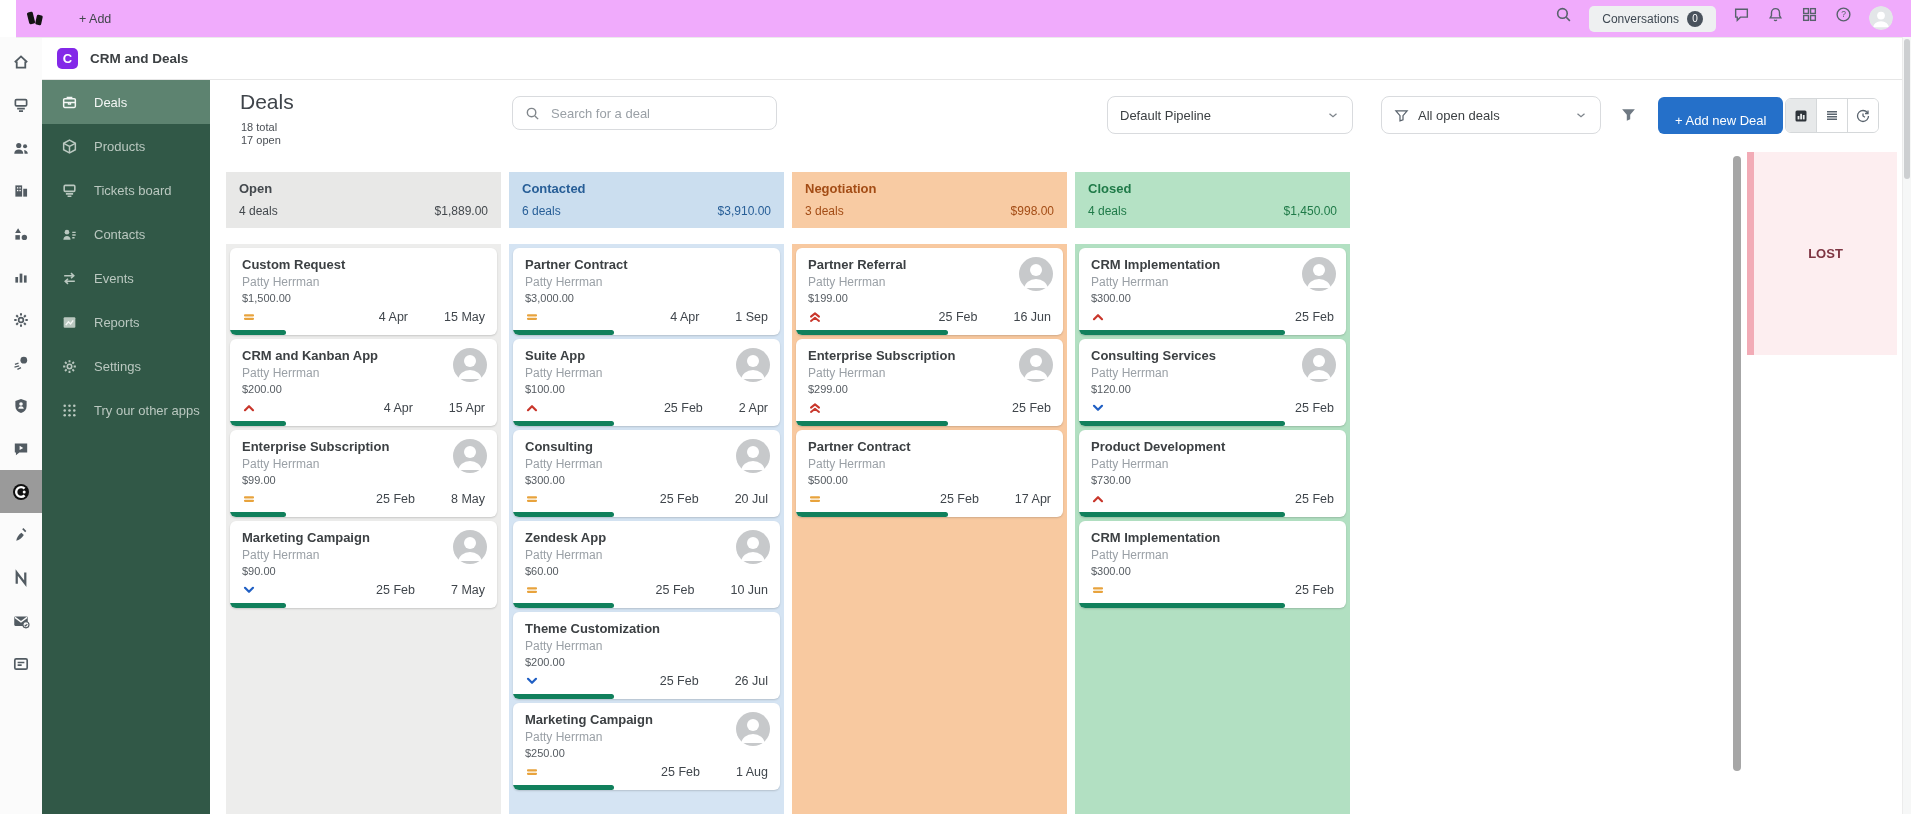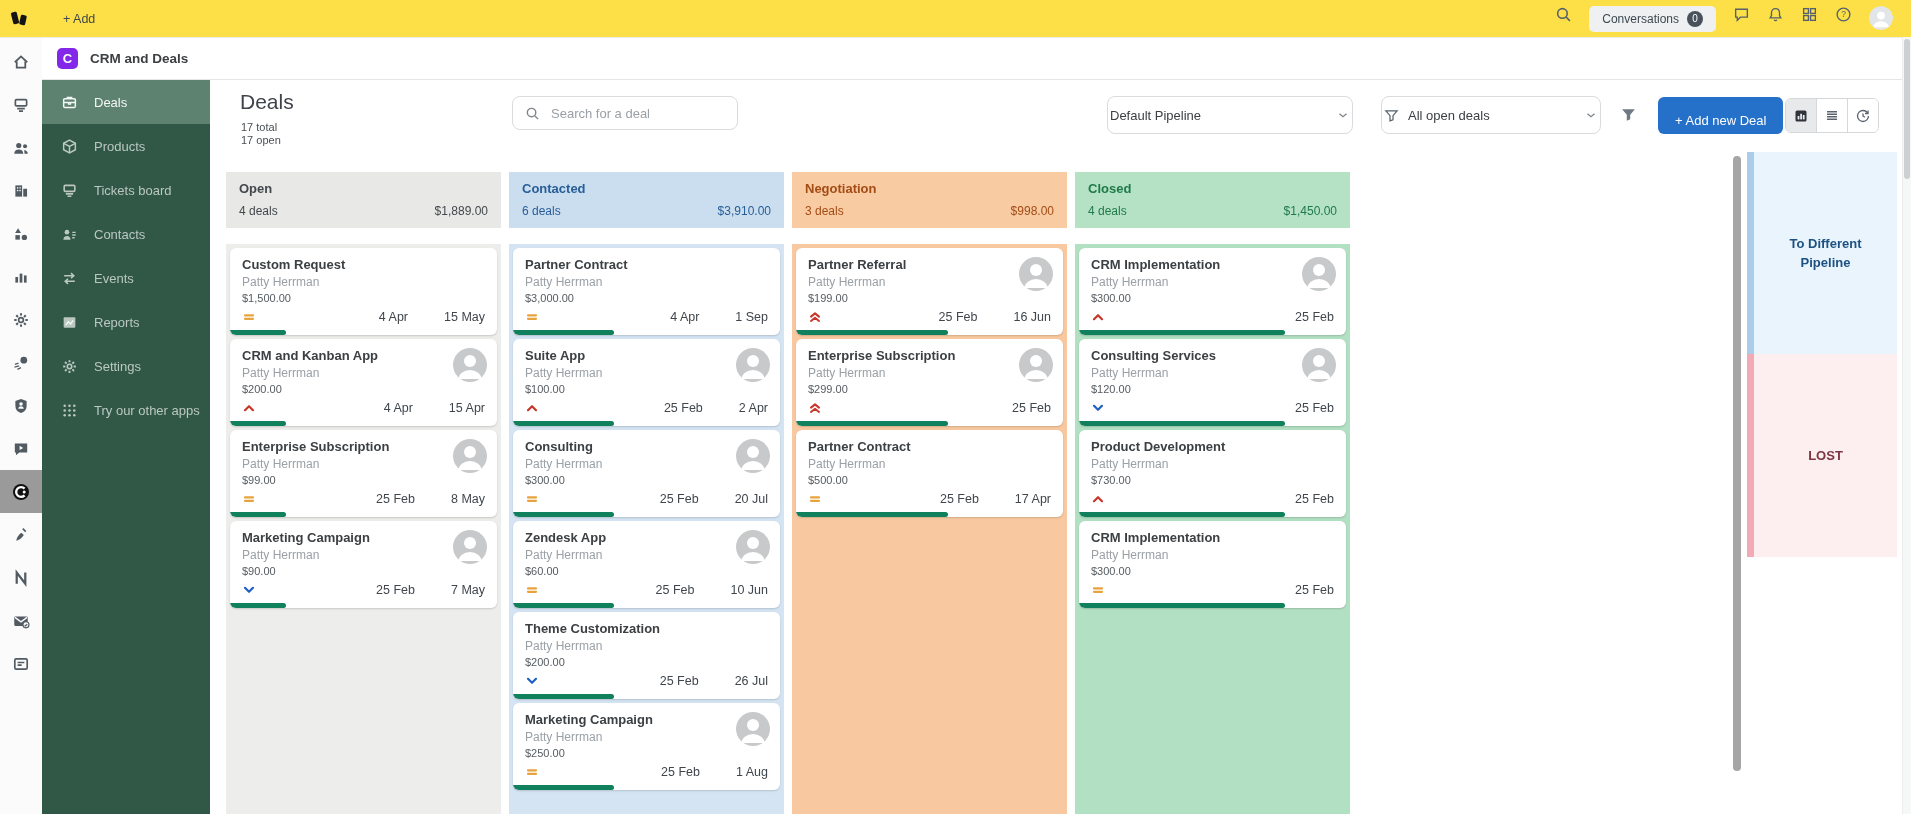--- a/index.html
+++ b/index.html
@@ -1,21 +1,21 @@
 <!DOCTYPE html>
 <html><head>
 <meta charset="utf-8">
 <style>
   html,body{margin:0;padding:0;background:#fff}
   .app{position:relative;width:1911px;height:814px;overflow:hidden;background:#fff;
        font-family:"Liberation Sans",sans-serif;color:#3c4043}
   svg{display:block}
 
   
-  .topbar{position:absolute;top:0;left:0;right:0;height:37px;background:#fde047;
+  .topbar{position:absolute;top:0;left:16px;right:0;height:37px;background:#f0abfc;
           border-bottom:1px solid #ebebeb;display:flex;align-items:center;z-index:6}
   .logo{width:22px;height:22px;margin-left:9px;color:#141414}
   .add-btn{margin-left:26px;background:none;border:none;font:12.5px "Liberation Sans",sans-serif;
            color:#41464b;cursor:pointer;padding:4px 6px}
   .topbar-right{margin-left:auto;display:flex;align-items:flex-start;gap:17px;padding-right:18px}
   .tb-icon{width:17px;height:17px;color:#57616b;cursor:pointer}
   .conv-pill{display:flex;align-items:center;gap:8px;background:#eef0f1;border-radius:5px;
              padding:5px 13px;font-size:12px;color:#3e4852;cursor:pointer}
   .conv-badge{background:#49525c;color:#fff;border-radius:50%;width:16px;height:16px;font-size:10px;
               display:flex;align-items:center;justify-content:center}
@@ -40,29 +40,29 @@
   .sidenav{position:absolute;top:80px;left:42px;bottom:0;width:168px;background:#315847;z-index:4}
   .nav-item{height:44px;display:flex;align-items:center;gap:16px;padding-left:19px;
             color:#bac8c0;font-size:13px;cursor:pointer}
   .nav-item svg{width:17px;height:17px;flex:none}
   .nav-item.active{background:#5d8370;color:#f4f7f5}
 
   
   .main{position:absolute;top:80px;left:210px;right:0;bottom:0;background:#fff}
   .page-title{position:absolute;left:30px;top:10px;font-size:21px;color:#3f444a}
   .counts{position:absolute;left:31px;top:41px;font-size:11px;color:#4a4f55;line-height:13px}
-  .deal-search{position:absolute;left:302px;top:16px;width:226px;height:34px;border:1px solid #d9dbde;
+  .deal-search{position:absolute;left:302px;top:16px;width:265px;height:34px;border:1px solid #d9dbde;
                border-radius:8px;display:flex;align-items:center;gap:9px;padding:0 12px;
                box-sizing:border-box;color:#80868b;background:#fff}
   .deal-search svg{width:15px;height:15px;flex:none}
   .deal-search input{border:none;outline:none;font-size:13px;width:100%;color:#3c4043;
                      font-family:inherit;background:transparent}
   .deal-search input::placeholder{color:#9aa0a6}
   .select{position:absolute;top:16px;height:38px;border:1px solid #d9dbde;border-radius:8px;
-          display:flex;align-items:center;gap:9px;padding:0 2px;box-sizing:border-box;
+          display:flex;align-items:center;gap:9px;padding:0 12px;box-sizing:border-box;
           font-size:13px;color:#3c4043;background:#fff;cursor:pointer}
   .sel-pipeline{left:897px;width:246px}
   .sel-filter{left:1171px;width:220px}
   .select .chev{margin-left:auto;width:14px;height:14px;color:#7d848b}
   .select .lead{width:15px;height:15px;color:#57616b}
   .funnel-sep{position:absolute;left:1410px;top:26px;width:17px;height:17px;color:#6f7983;cursor:pointer}
   .add-deal{position:absolute;left:1448px;top:17px;height:37px;padding:16px 17px;background:#2570c9;
             color:#fff;border:none;border-radius:6px;font-size:13px;font-family:inherit;cursor:pointer}
   .toggles{position:absolute;left:1575px;top:18px;display:flex;border:1px solid #d5d8da;
            border-radius:6px;overflow:hidden}
@@ -404,21 +404,21 @@
             </g>
           </svg>
         </span>
         <span>Try our other apps</span>
       </div>
     </aside>
 
   <div class="main">
     <div class="page-title">Deals</div>
     <div class="counts">
-      <div>17 total</div>
+      <div>18 total</div>
       <div>17 open</div>
     </div>
     <div class="deal-search">
       <svg viewBox="0 0 16 16">
           <circle cx="7" cy="7" r="4.5" fill="none" stroke="currentColor" stroke-width="1.5"></circle>
           <line x1="10.6" y1="10.6" x2="14" y2="14" stroke="currentColor" stroke-width="1.5"></line>
         </svg>
       <input type="text" value="" placeholder="Search for a deal" style="">
     </div>
     <div class="select sel-pipeline">
@@ -886,23 +886,20 @@
           </div>
         </div>
       </div>
   </div>
 
   <div class="board-scrollbar">
     <div class="thumb"></div>
   </div>
 
   <div class="dropzones" id="dropzones">
-      <div class="dz dz-pipeline">
-        <span>To Different Pipeline</span>
-      </div>
       <div class="dz dz-lost">
         <span>LOST</span>
       </div>
     </div>
 
   <div class="win-scrollbar">
     <div class="thumb"></div>
   </div>
 </div>
 

